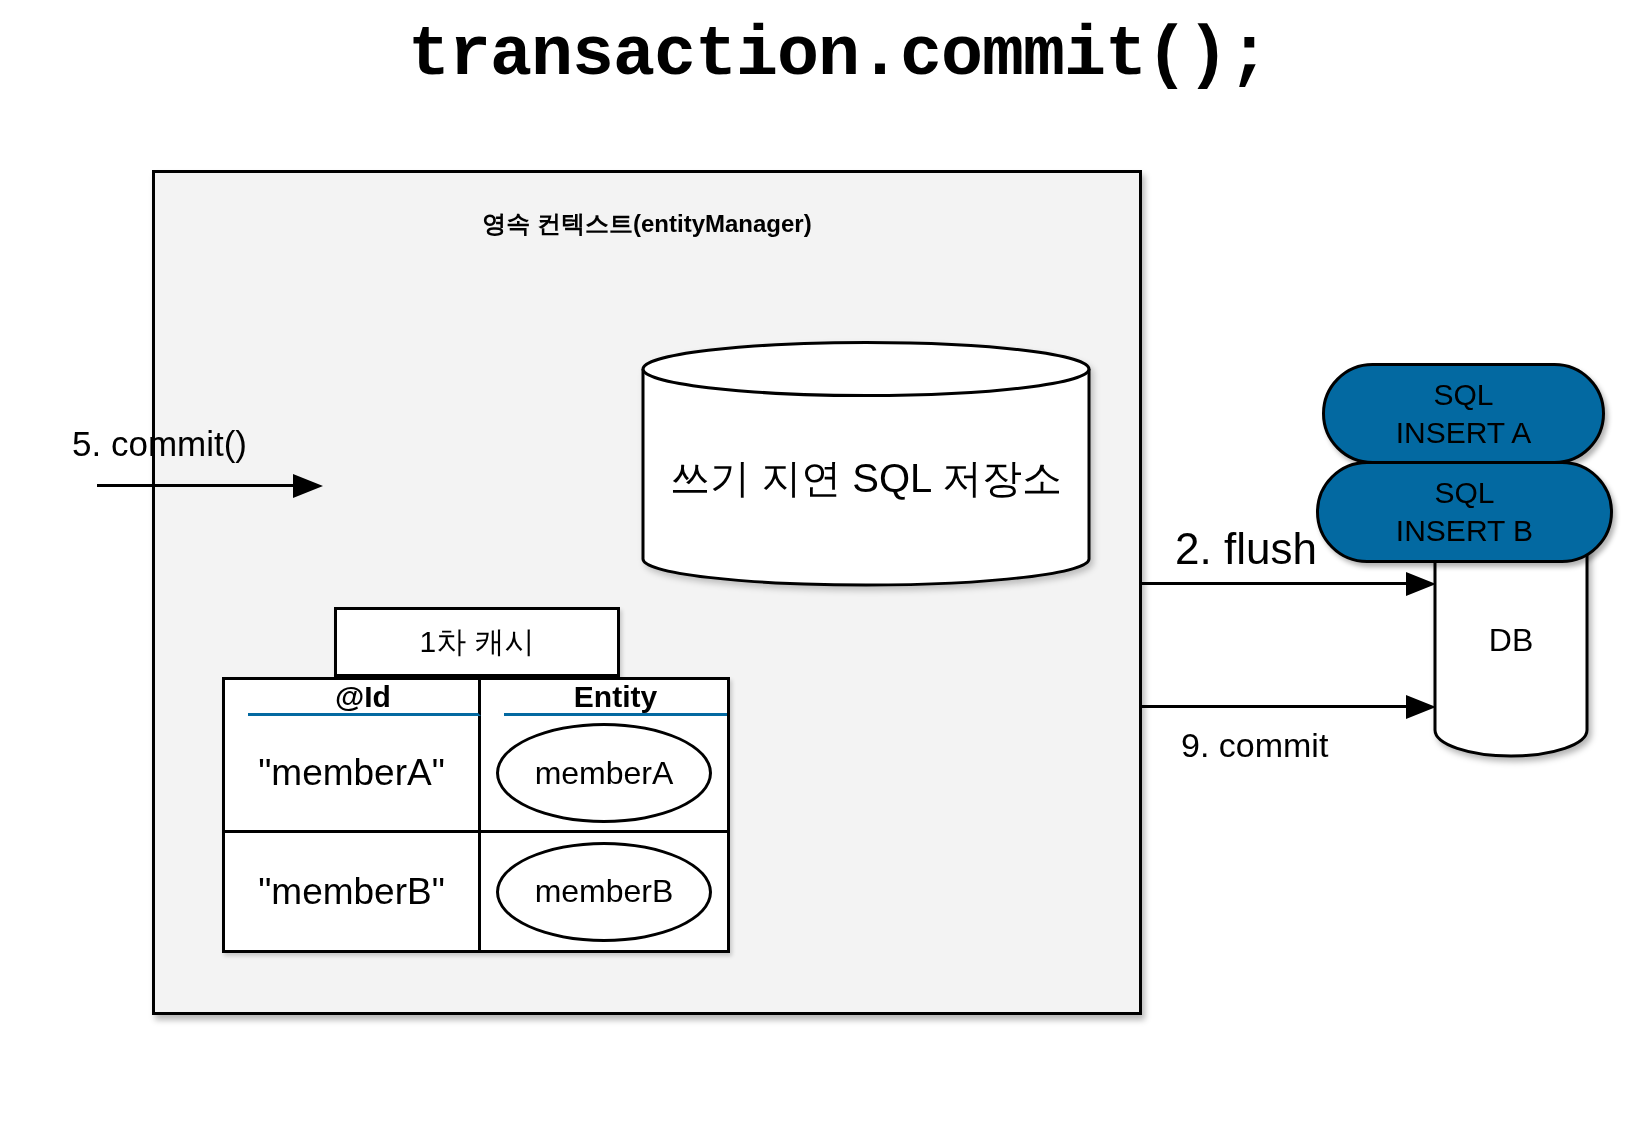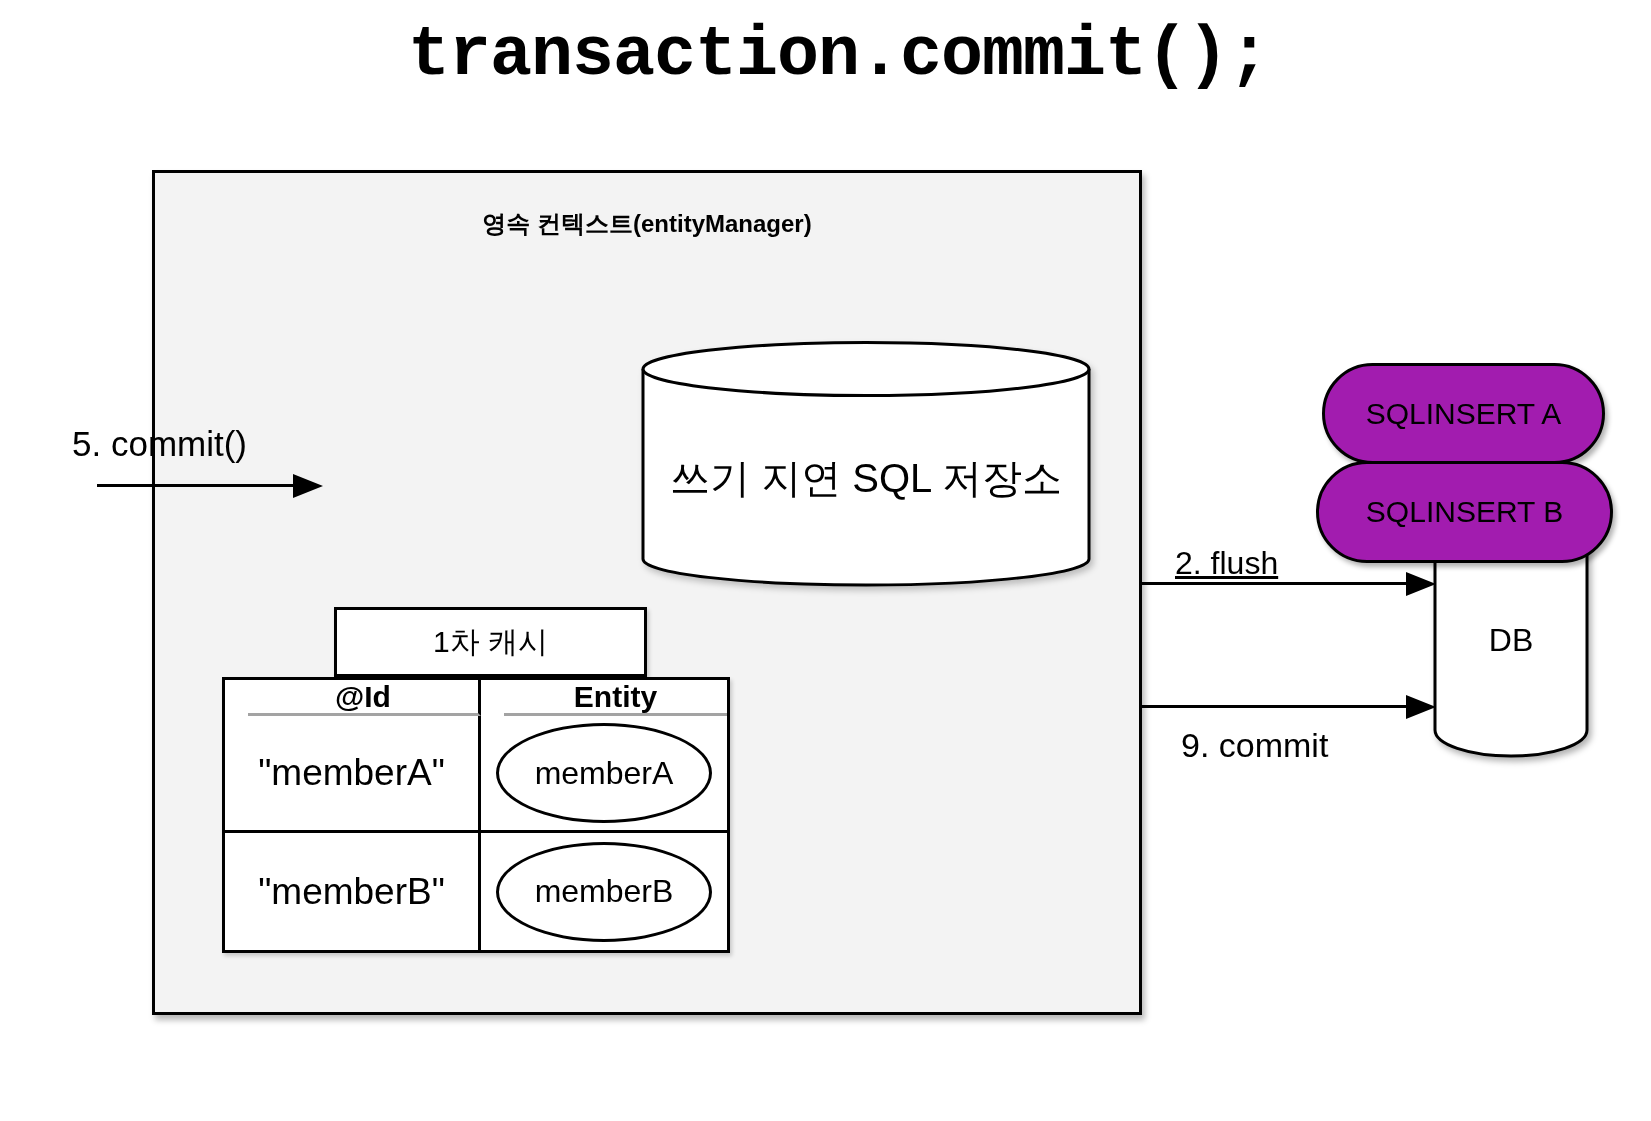--- a/index.html
+++ b/index.html
@@ -31,34 +31,34 @@
   }
 
   
   svg { display:block; }
   svg text { font-family:"Liberation Sans","DejaVu Sans",sans-serif; fill:#000; }
   #store-svg { left:641px; top:340px; filter:drop-shadow(3px 4px 3px rgba(0,0,0,0.22)); }
   #db-svg    { left:1432px; top:538px; filter:drop-shadow(3px 4px 3px rgba(0,0,0,0.3)); }
 
   
   #cache-label {
-    left:334px; top:607px; width:313px; height:70px;
+    left:334px; top:607px; width:286px; height:70px;
     background:#fff; border:3px solid #000; box-sizing:border-box;
     display:flex; align-items:center; justify-content:center;
     font-size:30px; box-shadow:2px 3px 4px rgba(0,0,0,0.18);
   }
   #cache-table {
     left:222px; top:677px; width:508px; height:276px;
     background:#fff; border:3px solid #000; box-sizing:border-box;
     display:grid; grid-template-columns:256px 1fr; grid-template-rows:36px 117px 1fr;
     box-shadow:2px 3px 4px rgba(0,0,0,0.18);
   }
   .th {
     display:flex; align-items:center; justify-content:center;
-    font-weight:bold; font-size:30px; border-bottom:3px solid #a3a3a3;margin-left:23px;
+    font-weight:bold; font-size:30px; border-bottom:3px solid #0369a1;margin-left:23px;
   }
   .col1 { border-right:3px solid #000; }
   .cell { display:flex; align-items:center; justify-content:center; font-size:37px; }
   .row1 { border-bottom:3px solid #000; }
   .entity-ellipse {
     width:216px; height:100px; border:3px solid #000; border-radius:50%;
     background:#fff; box-sizing:border-box;
     display:flex; align-items:center; justify-content:center; font-size:32px;
   }
 
@@ -71,27 +71,27 @@
   }
   #arrow1-line { left:97px;  top:484px; width:196px; }
   #arrow1-head { left:293px; top:474px; }
   #arrow2-line { left:1142px; top:582px; width:264px; }
   #arrow2-head { left:1406px; top:572px; }
   #arrow3-line { left:1142px; top:705px; width:264px; }
   #arrow3-head { left:1406px; top:695px; }
 
   .flow-label { font-size:35px; white-space:pre; }
   #label1 { left:72px;   top:424px; }
-  #label2 { left:1175px; top:545px; font-size:32px;text-decoration:underline; }
+  #label2 { left:1175px; top:524px; font-size:44px; }
   #label3 { left:1181px; top:726px; font-size:34px; }
 
   
   .pill {
-    background:#a21caf; border:3px solid #000; border-radius:52px; box-sizing:border-box;
-    display:flex; flex-direction:row; align-items:center; justify-content:center;
+    background:#0369a1; border:3px solid #000; border-radius:52px; box-sizing:border-box;
+    display:flex; flex-direction:column; align-items:center; justify-content:center;
     font-size:30px; line-height:38px; text-align:center;
     box-shadow:3px 4px 5px rgba(0,0,0,0.3);
   }
   #pill-a { left:1322px; top:363px; width:283px; height:101px; }
   #pill-b { left:1316px; top:461px; width:297px; height:102px; }
 </style>
 </head>
 <body>
 
 <div class="canvas">

